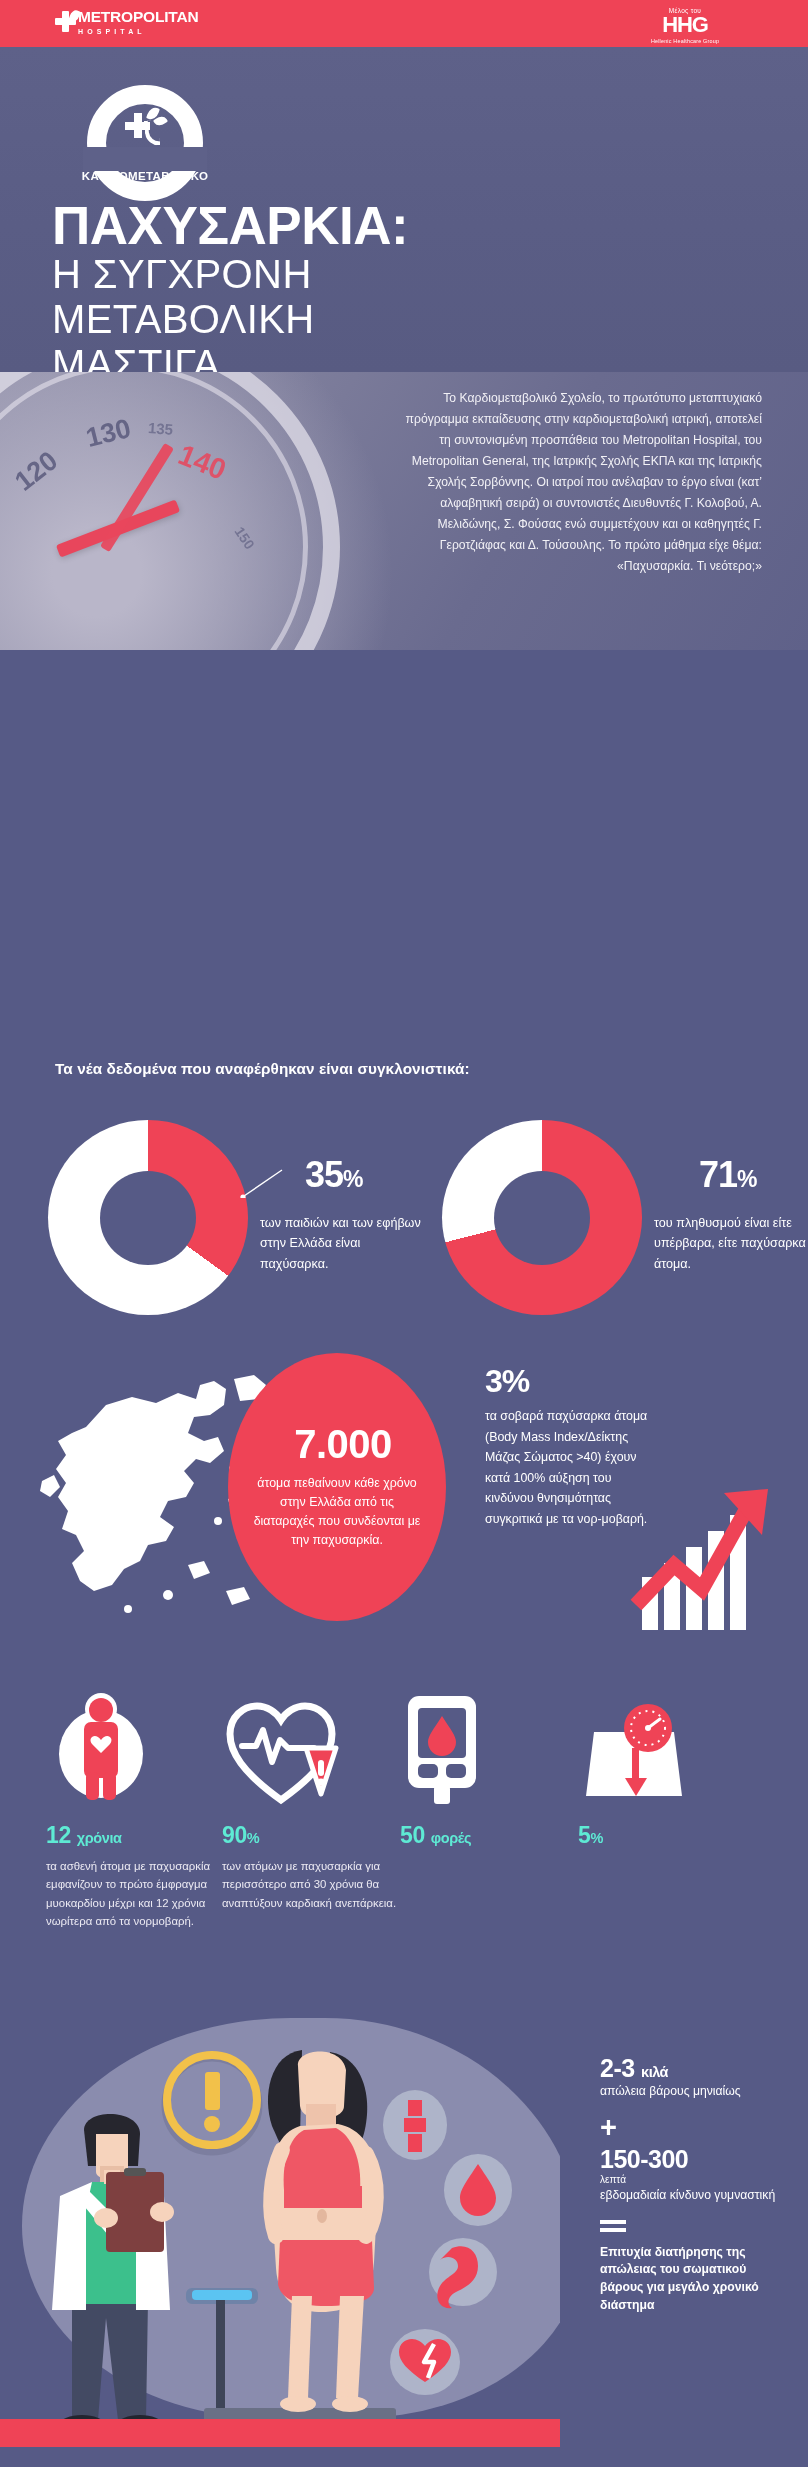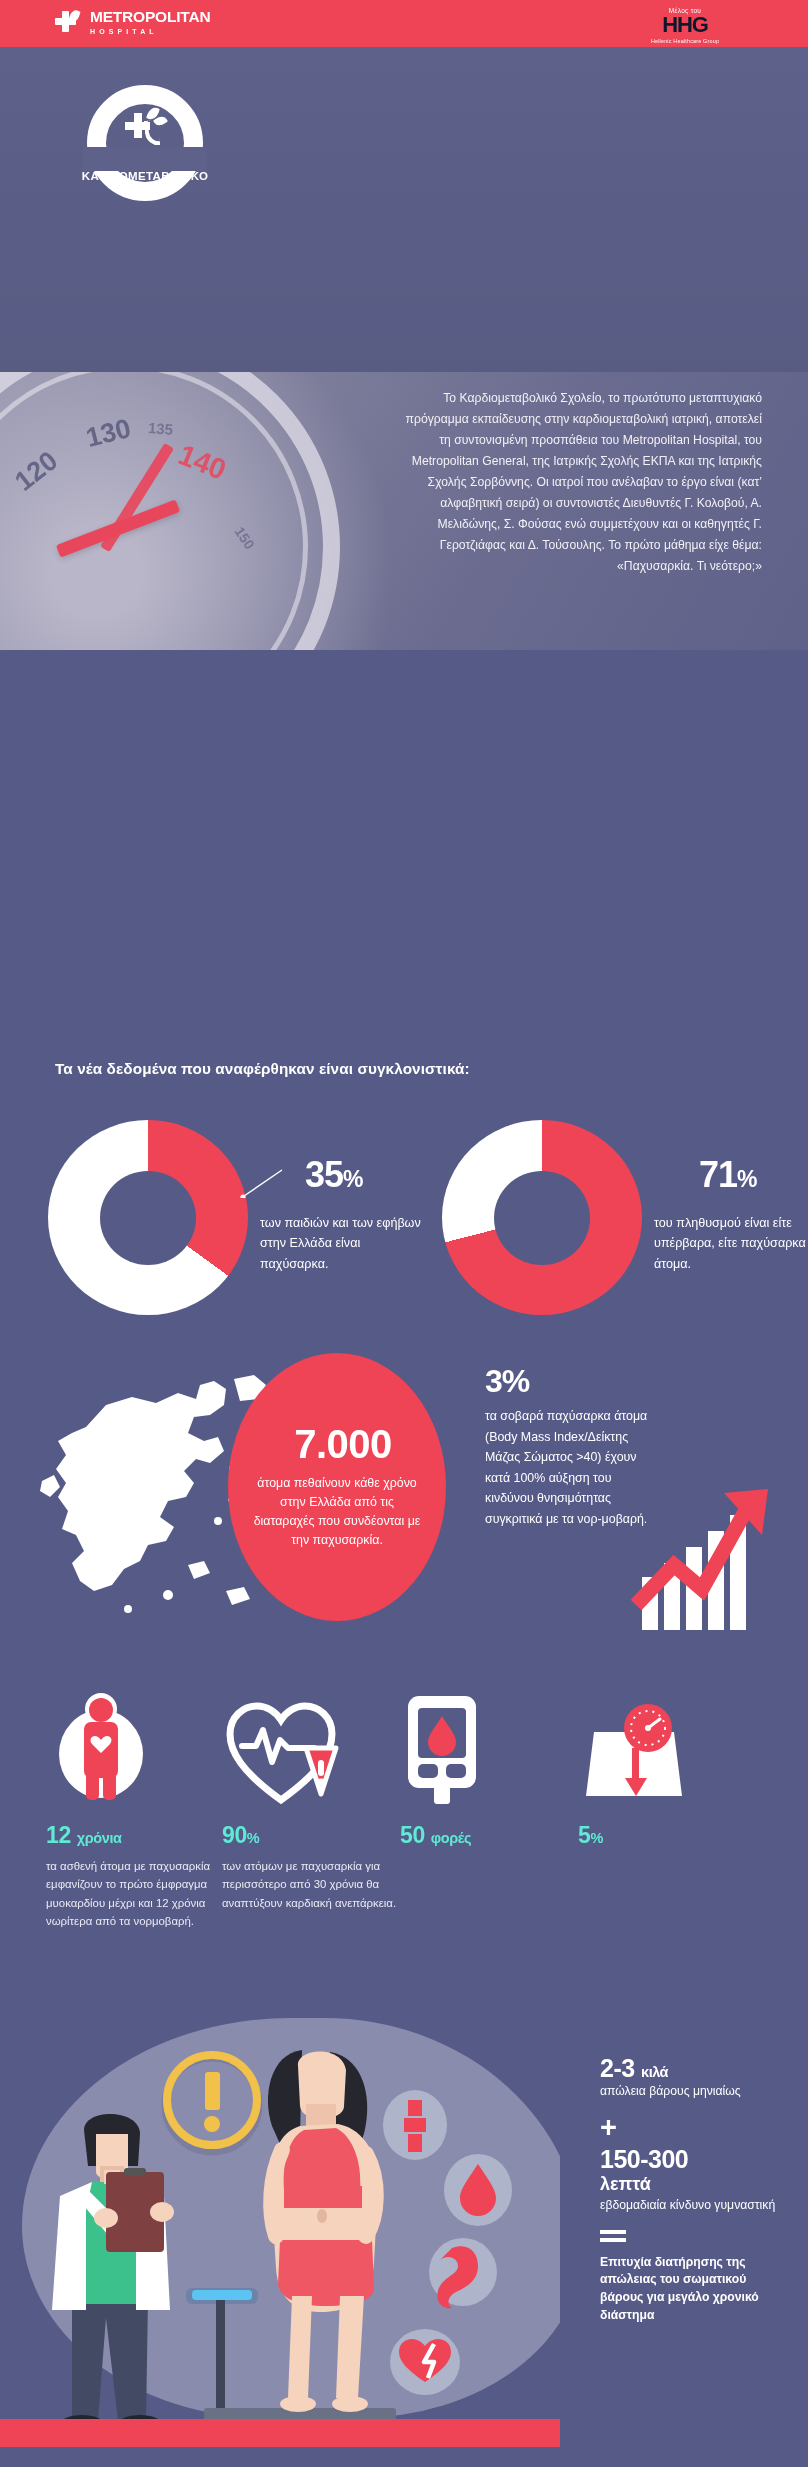--- a/index.html
+++ b/index.html
@@ -2,34 +2,34 @@
 <html><head>
 <meta charset="utf-8">
 <style>
   html,body{margin:0;padding:0;background:#4f5179;}
   *{box-sizing:border-box;}
   body{font-family:"Liberation Sans","DejaVu Sans",sans-serif;}
   .page{position:relative;width:808px;height:2467px;overflow:hidden;background:#565a86;}
 
   
   .topbar{position:absolute;left:0;top:0;width:808px;height:47px;background:#ef4356;}
-  .logo-metro{position:absolute;left:55px;top:9px;display:flex;align-items:center;gap:14px;}
+  .logo-metro{position:absolute;left:55px;top:9px;display:flex;align-items:center;gap:2px;}
   .metro-cross{width:21px;height:21px;position:relative;}
   .metro-cross:before,.metro-cross:after{content:"";position:absolute;background:#fff;border-radius:1px;}
   .metro-cross:before{left:7px;top:0;width:7px;height:21px;}
   .metro-cross:after{left:0;top:7px;width:21px;height:7px;}
   .metro-leaf{position:absolute;left:15px;top:-1px;width:9px;height:12px;background:#fff;
               border-radius:60% 10% 60% 10%;transform:rotate(18deg);}
   .metro-txt{display:flex;flex-direction:column;line-height:1;}
   .metro-name{font-size:15.5px;font-weight:bold;color:#fff;letter-spacing:-.2px;}
   .metro-sub{font-size:7px;font-weight:bold;color:#fff;letter-spacing:4.1px;margin-top:3px;}
 
   .logo-hhg{position:absolute;right:58px;top:7px;text-align:center;width:130px;}
   .hhg-pre{font-size:6.5px;color:#fff;letter-spacing:.3px;margin-bottom:1px;}
-  .hhg-main{font-size:22px;font-weight:bold;color:#0f172a;line-height:.95;letter-spacing:-1.2px;}
+  .hhg-main{font-size:22px;font-weight:bold;color:#ffffff;line-height:.95;letter-spacing:-1.2px;}
   .hhg-post{font-size:5.4px;color:#fff;letter-spacing:.2px;margin-top:2px;}
 
   
   .hero{position:absolute;left:0;top:47px;width:808px;height:325px;
         background:linear-gradient(180deg,#5e6189 0%,#5a5d85 55%,#585b82 100%);}
   .dk-logo{position:absolute;left:55px;top:38px;width:180px;text-align:center;}
   .dk-arch{width:116px;height:62px;margin:0 auto;position:relative;}
   .dk-arch .ring{position:absolute;left:0;top:0;width:116px;height:116px;border-radius:50%;
                  border:19px solid #fff;box-sizing:border-box;}
   .dk-arch .mask{position:absolute;left:-4px;top:62px;width:124px;height:24px;background:#5e6189;}
@@ -121,21 +121,21 @@
   .illus .floor{position:absolute;left:0;bottom:0;width:560px;height:28px;background:#ef4356;}
   .right-col{position:absolute;left:600px;top:55px;width:190px;color:#fff;}
   .rc-num{font-size:25px;font-weight:bold;letter-spacing:-.5px;line-height:1.05;}
   .rc-num .unit{font-size:14.5px;}
   .rc-sub{font-size:12.2px;line-height:1.4;margin-top:2px;}
   .rc-sign{font-size:29px;font-weight:bold;margin:13px 0 4px;line-height:1;}
   .rc-eq{display:inline-block;width:26px;height:12px;margin:16px 0 8px;position:relative;}
   .rc-eq:before,.rc-eq:after{content:"";position:absolute;left:0;width:26px;height:4.5px;background:#fff;}
   .rc-eq:before{top:0;} .rc-eq:after{top:8px;}
   .rc-last{font-size:12.2px;line-height:1.45;font-weight:bold;}
-  .rc-lab{font-size:18px;font-weight:bold;margin-top:1px;}
+  .rc-lab{font-size:10px;font-weight:normal;margin-top:1px;}
 </style>
 </head>
 <body>
 
 <div class="page">
 
   <div class="topbar">
     <div class="logo-metro">
       <div class="metro-cross">
         <span class="metro-leaf"></span>
@@ -164,20 +164,26 @@
         </span>
         <span class="mask"></span>
       </div>
       <div class="dk-name">
         <div>ΔΙΑΒΗΤΟΛΟΓΙΚΟ</div>
         <div>ΚΑΡΔΙΟΜΕΤΑΒΟΛΙΚΟ</div>
         <div>ΚΕΝΤΡΟ</div>
       </div>
     </div>
 
+    <div class="title">
+      <div class="l1">ΠΑΧΥΣΑΡΚΙΑ:</div>
+      <div class="l2">Η ΣΥΓΧΡΟΝΗ</div>
+      <div class="l2">ΜΕΤΑΒΟΛΙΚΗ</div>
+      <div class="l2">ΜΑΣΤΙΓΑ</div>
+    </div>
   </div>
 
   <div class="intro">
     <div class="intro-bg"></div>
     <div class="gauge"></div>
     <div class="gauge2"></div>
     <div class="gnum a">120</div>
     <div class="gnum b">130</div>
     <div class="gnum c">135</div>
     <div class="gnum d">140</div>

